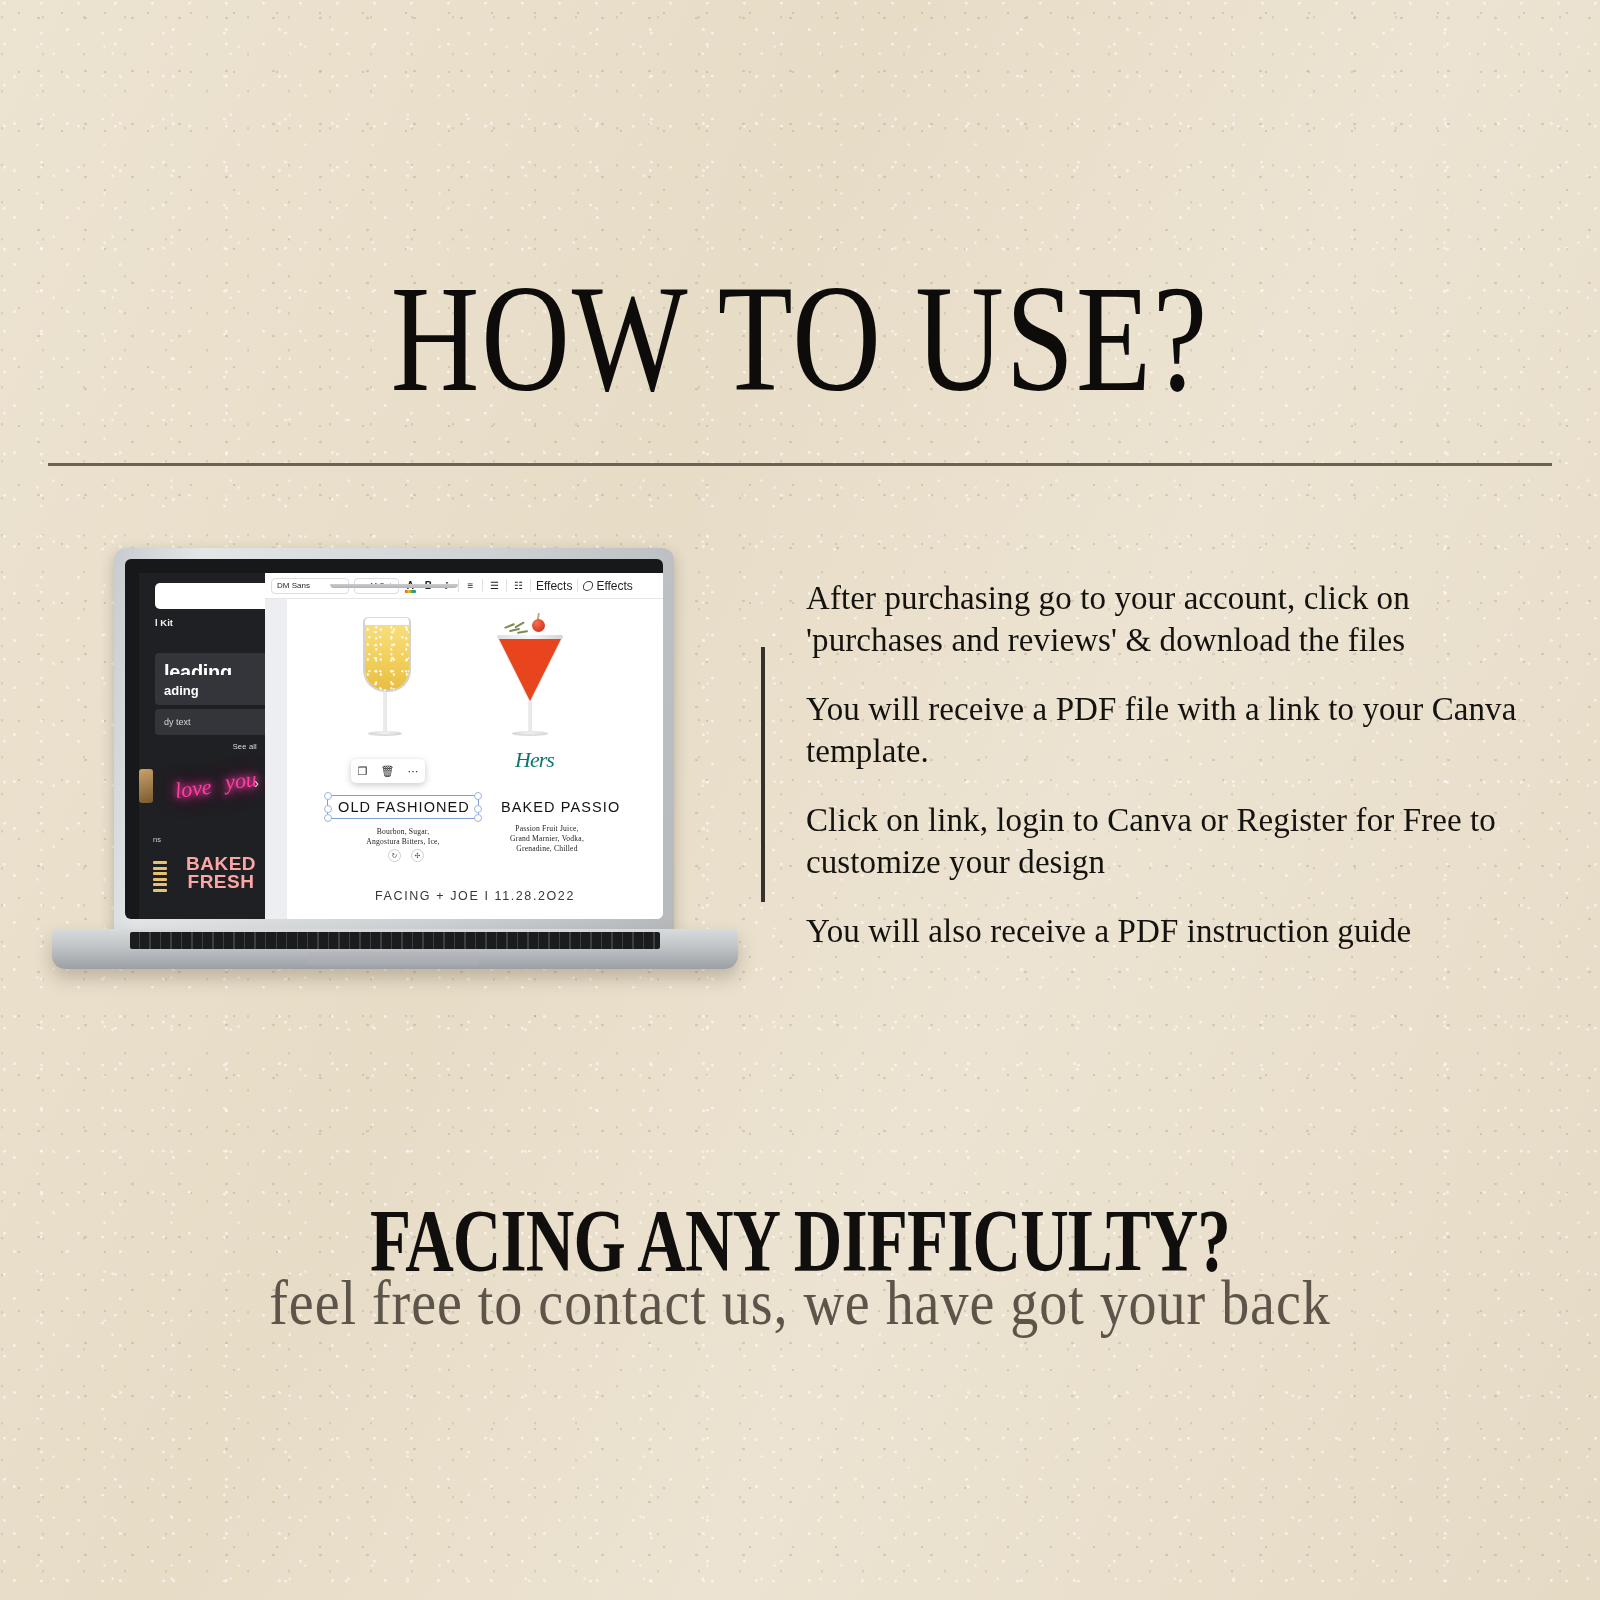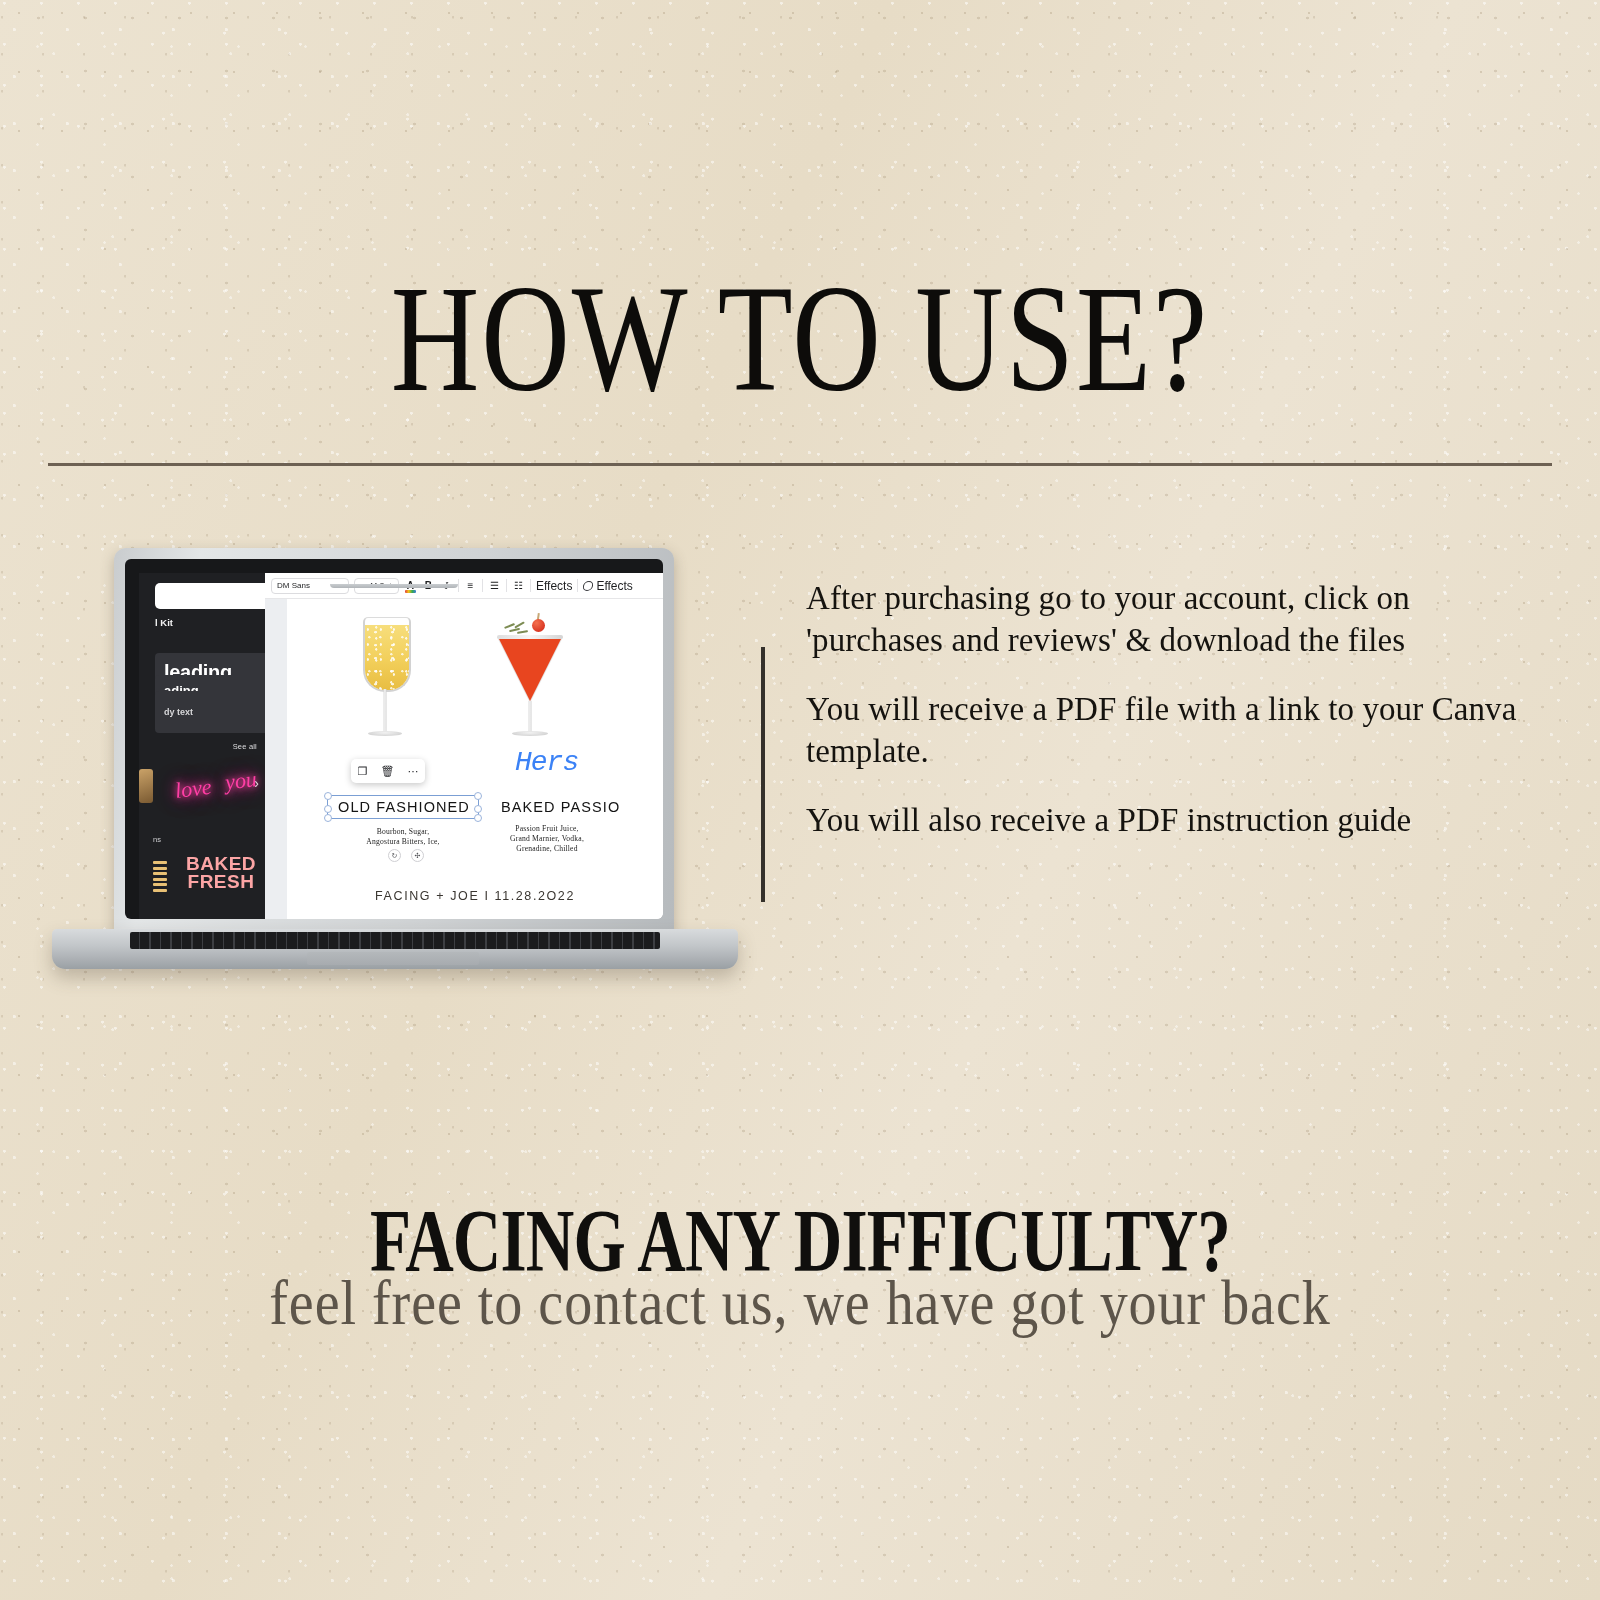--- a/index.html
+++ b/index.html
@@ -71,21 +71,21 @@
     position:absolute;left:16px;top:44px;width:128px;
     display:flex;justify-content:space-between;align-items:center;
     font-size:9.5px;font-weight:700;color:#f2f2f3;
   }
   .cv-style{
     position:absolute;left:16px;width:128px;background:#34353a;border-radius:4px;
     display:flex;align-items:center;padding-left:9px;box-sizing:border-box;color:#fff;
   }
   #cv-s1{top:60px;height:38px;font-size:20px;font-weight:700;letter-spacing:-.3px;margin-top:20px;}
   #cv-s2{top:102px;height:30px;font-size:13px;font-weight:600;}
-  #cv-s3{top:118px;height:42px;font-size:9px;font-weight:700;color:#d8d8da;}
+  #cv-s3{top:136px;height:26px;font-size:9px;font-weight:400;color:#d8d8da;}
   #cv-seeall{
     position:absolute;right:8px;top:169px;font-size:7.5px;color:#dedee0;letter-spacing:.2px;
   }
   #cv-neon{
     position:absolute;left:34px;top:186px;width:86px;height:54px;
     display:flex;align-items:center;justify-content:center;
     font-family:"Liberation Serif",serif;font-style:italic;font-size:22px;
     color:#ff3ea5;text-shadow:0 0 6px #ff49ad,0 0 13px #ff2a97,0 0 22px rgba(255,42,151,.65);
     transform:rotate(-7deg);line-height:.82;text-align:center;
   }
@@ -170,22 +170,22 @@
   #g2 .rim{position:absolute;left:5px;top:22px;width:66px;height:4px;border-radius:2px;
     background:linear-gradient(90deg,#dedede,#f6f6f6,#d4d4d4);}
   #g2 .gl-stem{top:88px;height:32px;}
   #g2 .gl-foot{top:118px;width:36px;}
   #g2 .cherry{position:absolute;left:40px;top:6px;width:13px;height:13px;border-radius:50%;
     background:radial-gradient(circle at 35% 30%,#f4704e,#cf2012);}
   #g2 .pick{position:absolute;left:45px;top:0;width:1.5px;height:12px;background:#c8a877;transform:rotate(8deg);}
   #g2 .rosemary{position:absolute;left:12px;top:10px;width:26px;height:14px;}
   #g2 .rosemary i{position:absolute;width:11px;height:1.6px;background:#7d8c53;border-radius:1px;}
   .scriptlbl{
-    position:absolute;font-family:Liberation Mono, monospace;font-style:italic;
-    font-size:28px;color:#3b82f6;letter-spacing:-1px;
+    position:absolute;font-family:Liberation Serif, serif;font-style:italic;
+    font-size:22px;color:#0f766e;letter-spacing:-1px;
   }
   .drinkname{
     position:absolute;font-family:"Liberation Sans",sans-serif;
     font-size:14.5px;letter-spacing:1.1px;color:#141414;white-space:nowrap;
   }
   .drinkdesc{
     position:absolute;font-family:"Liberation Serif",serif;font-size:7.6px;
     line-height:1.32;color:#1c1c1c;text-align:center;letter-spacing:.2px;
   }
   #sel-box{
@@ -389,17 +389,18 @@
     <div id="kbd"></div>
     <div id="trackpad"></div>
   </div>
   <div id="notch"></div>
 </div>
 
 <div id="rule-v"></div>
 <div id="steps">
   <p>After purchasing go to your account, click on 'purchases and reviews' &amp; download the files</p>
   <p>You will receive a PDF file with a link to your Canva template.</p>
+  <p>Click on link, login to Canva or Register for Free to customize your design</p>
   <p>You will also receive a PDF instruction guide</p>
 </div>
 
 <div id="bottom-h">FACING ANY DIFFICULTY?</div>
 <div id="bottom-s">feel free to contact us, we have got your back</div>
 
 </body></html>

